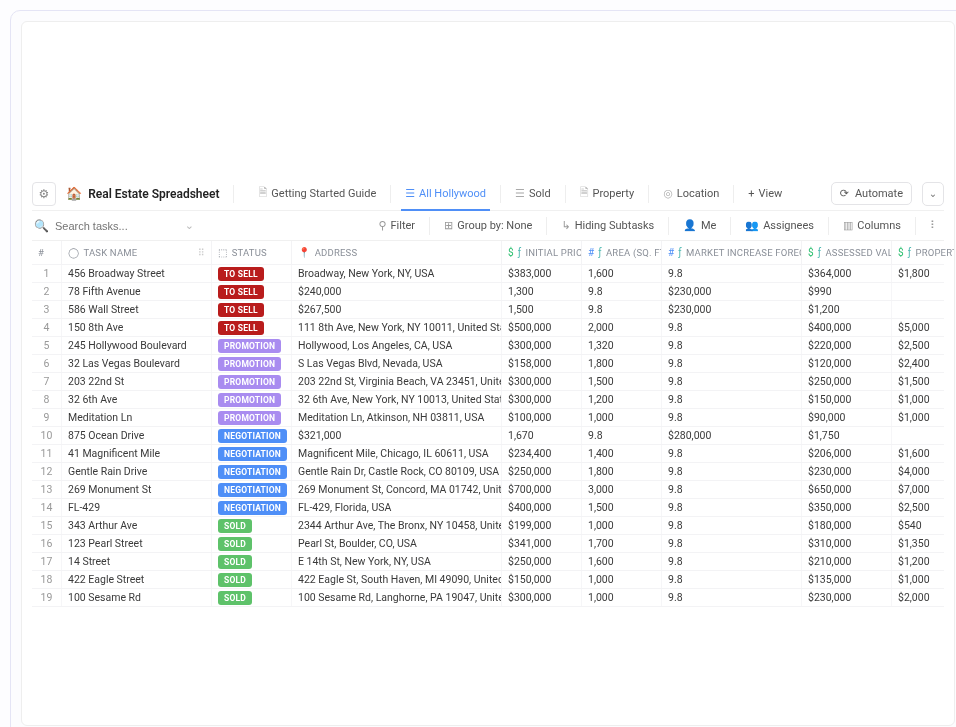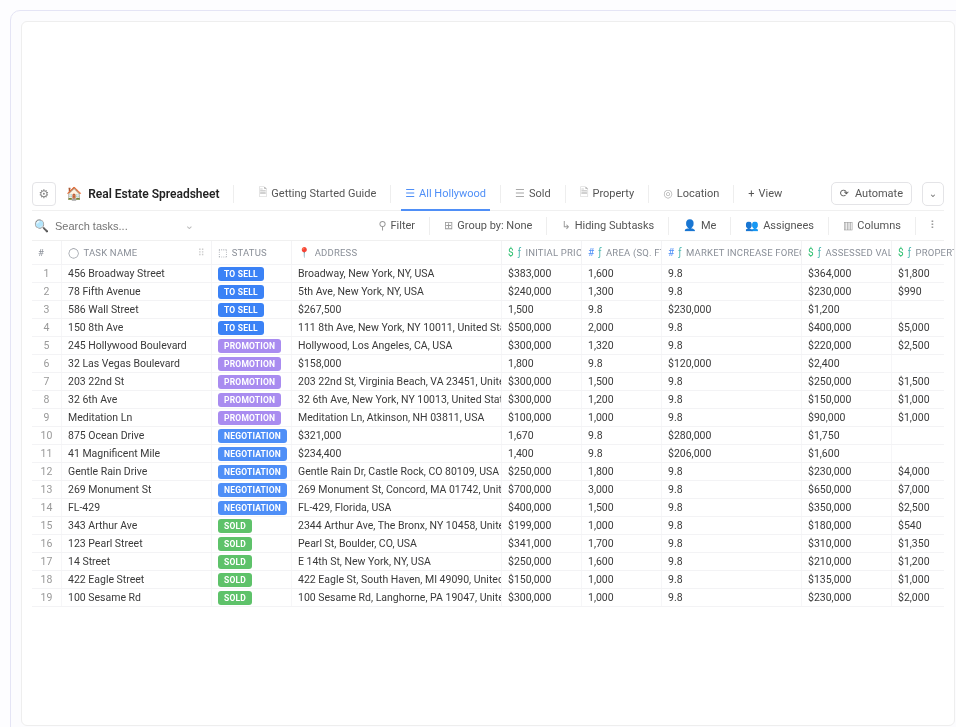--- a/index.html
+++ b/index.html
@@ -145,21 +145,21 @@
   .badge {
     display:inline-block;
     font-size:8.5px;
     font-weight:700;
     letter-spacing:0.2px;
     color:#fff;
     padding:2px 6px;
     border-radius:3px;
     text-transform:uppercase;
   }
-  .badge.tosell { background:#3b82f6; }
+  .badge.tosell { background:#b91c1c; }
   .badge.promotion { background:#a98cf0; }
   .badge.negotiation { background:#4f8ff7; }
   .badge.sold { background:#5ec26a; }
   .hicon.green { color:#2bbf6f; }
   .hicon.blue { color:#4f8ff7; }
   .hicon.red { color:#e26060; }
   .hicon.teal { color:#4fb9b0; }
   .rows { display:flex; flex-direction:column; }
 </style>
 </head>
@@ -322,21 +322,20 @@
             <div class="cell">9.8</div>
             <div class="cell">$364,000</div>
             <div class="cell">$1,800</div>
           </div>
           <div class="table-row">
             <div class="cell num">2</div>
             <div class="cell">78 Fifth Avenue</div>
             <div class="cell">
               <span class="badge tosell">TO SELL</span>
             </div>
-            <div class="cell">5th Ave, New York, NY, USA</div>
             <div class="cell">$240,000</div>
             <div class="cell">1,300</div>
             <div class="cell">9.8</div>
             <div class="cell">$230,000</div>
             <div class="cell">$990</div>
           </div>
           <div class="table-row">
             <div class="cell num">3</div>
             <div class="cell">586 Wall Street</div>
             <div class="cell">
@@ -373,20 +372,21 @@
             <div class="cell">9.8</div>
             <div class="cell">$220,000</div>
             <div class="cell">$2,500</div>
           </div>
           <div class="table-row">
             <div class="cell num">6</div>
             <div class="cell">32 Las Vegas Boulevard</div>
             <div class="cell">
               <span class="badge promotion">PROMOTION</span>
             </div>
+            <div class="cell">S Las Vegas Blvd, Nevada, USA</div>
             <div class="cell">$158,000</div>
             <div class="cell">1,800</div>
             <div class="cell">9.8</div>
             <div class="cell">$120,000</div>
             <div class="cell">$2,400</div>
           </div>
           <div class="table-row">
             <div class="cell num">7</div>
             <div class="cell">203 22nd St</div>
             <div class="cell">
@@ -436,20 +436,21 @@
             <div class="cell">9.8</div>
             <div class="cell">$280,000</div>
             <div class="cell">$1,750</div>
           </div>
           <div class="table-row">
             <div class="cell num">11</div>
             <div class="cell">41 Magnificent Mile</div>
             <div class="cell">
               <span class="badge negotiation">NEGOTIATION</span>
             </div>
+            <div class="cell">Magnificent Mile, Chicago, IL 60611, USA</div>
             <div class="cell">$234,400</div>
             <div class="cell">1,400</div>
             <div class="cell">9.8</div>
             <div class="cell">$206,000</div>
             <div class="cell">$1,600</div>
           </div>
           <div class="table-row">
             <div class="cell num">12</div>
             <div class="cell">Gentle Rain Drive</div>
             <div class="cell">

